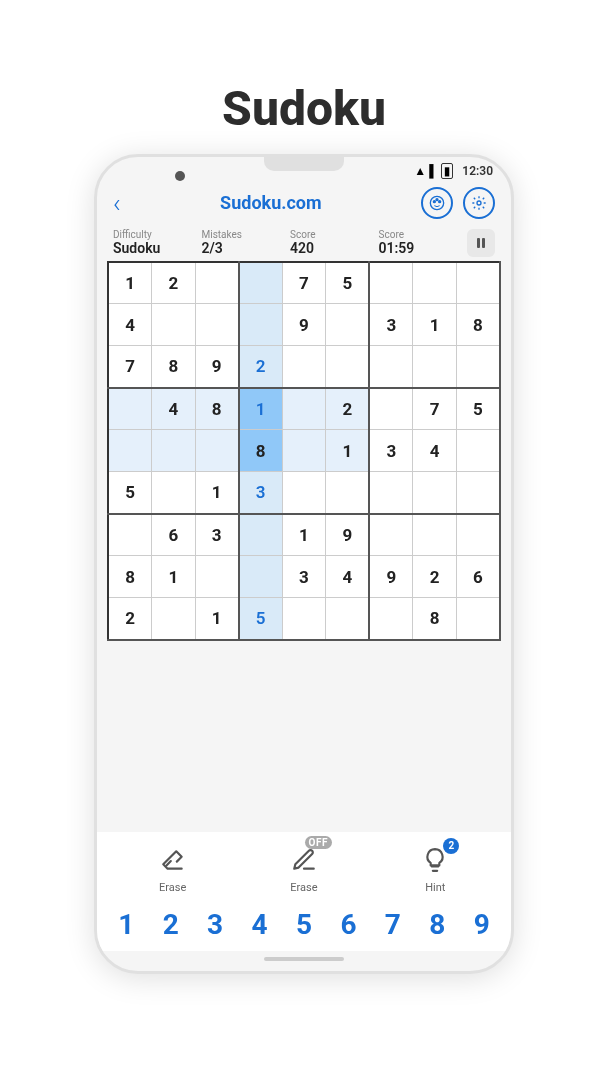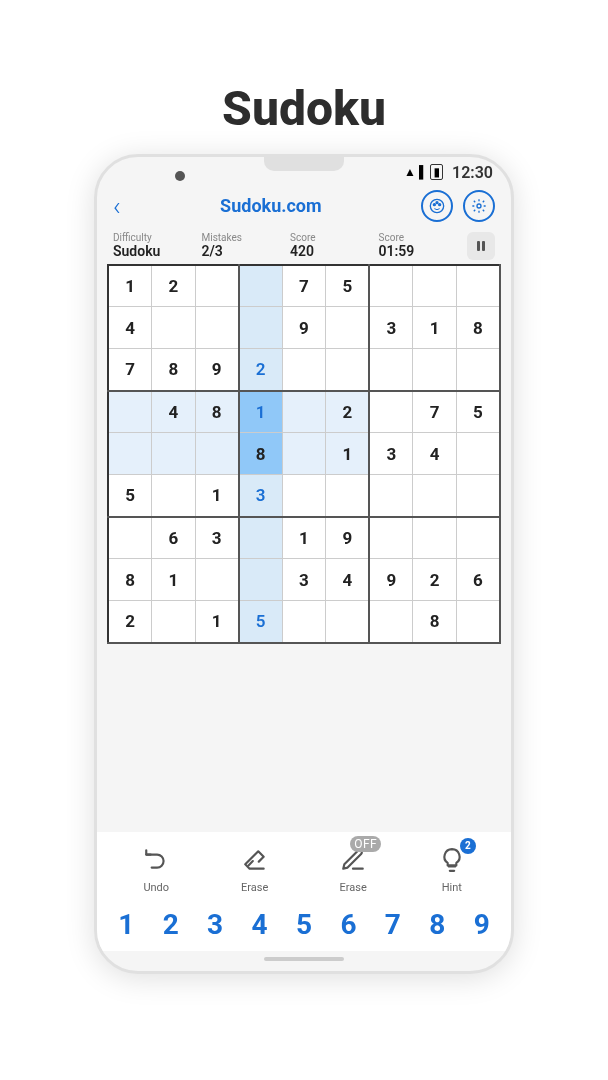--- a/index.html
+++ b/index.html
@@ -62,21 +62,21 @@
 
     
     .status-bar {
       display: flex;
       justify-content: flex-end;
       align-items: center;
       padding: 6px 18px 2px 18px;
       gap: 5px;
     }
     .status-bar .time {
-      font-size: 16px;
+      font-size: 12px;
       font-weight: 600;
       color: #333;
       margin-left: 4px;
     }
     .status-icons {
       display: flex;
       align-items: center;
       gap: 3px;
     }
 
@@ -219,22 +219,22 @@
       font-weight: 700;
     }
     .toggle-off {
       position: absolute;
       top: -6px;
       right: -10px;
       background: #aaa;
       color: #fff;
       border-radius: 8px;
       padding: 1px 4px;
-      font-size: 12px;
-      font-weight: 400;
+      font-size: 10px;
+      font-weight: 700;
       letter-spacing: 0.5px;
     }
 
     
     .number-picker {
       display: flex;
       justify-content: center;
       align-items: center;
       gap: 6px;
       padding: 8px 10px 10px 10px;
@@ -440,29 +440,20 @@
             <td style="background: rgb(255, 255, 255);"></td>
           </tr>
         </tbody>
     </table>
   </div>
 
   <div class="bottom-toolbar">
     <div class="toolbar-btn">
       <div class="toolbar-icon-wrap">
         <svg width="26" height="26" viewBox="0 0 24 24" fill="none" stroke="#555" stroke-width="2">
-          <path d="M3 7h10a6 6 0 1 1 0 12H8" stroke-linecap="round"></path>
-          <polyline points="3,3 3,7 7,7" stroke-linecap="round" stroke-linejoin="round"></polyline>
-        </svg>
-      </div>
-      <span class="toolbar-label">Undo</span>
-    </div>
-    <div class="toolbar-btn">
-      <div class="toolbar-icon-wrap">
-        <svg width="26" height="26" viewBox="0 0 24 24" fill="none" stroke="#555" stroke-width="2">
           <path d="M20 20H7L3 16l12-12 5 5-4.5 4.5" stroke-linecap="round" stroke-linejoin="round"></path>
           <path d="M6 17l4-4" stroke-linecap="round"></path>
         </svg>
       </div>
       <span class="toolbar-label">Erase</span>
     </div>
     <div class="toolbar-btn">
       <div class="toolbar-icon-wrap">
         <svg width="26" height="26" viewBox="0 0 24 24" fill="none" stroke="#555" stroke-width="2">
           <path d="M12 20h9" stroke-linecap="round"></path>

